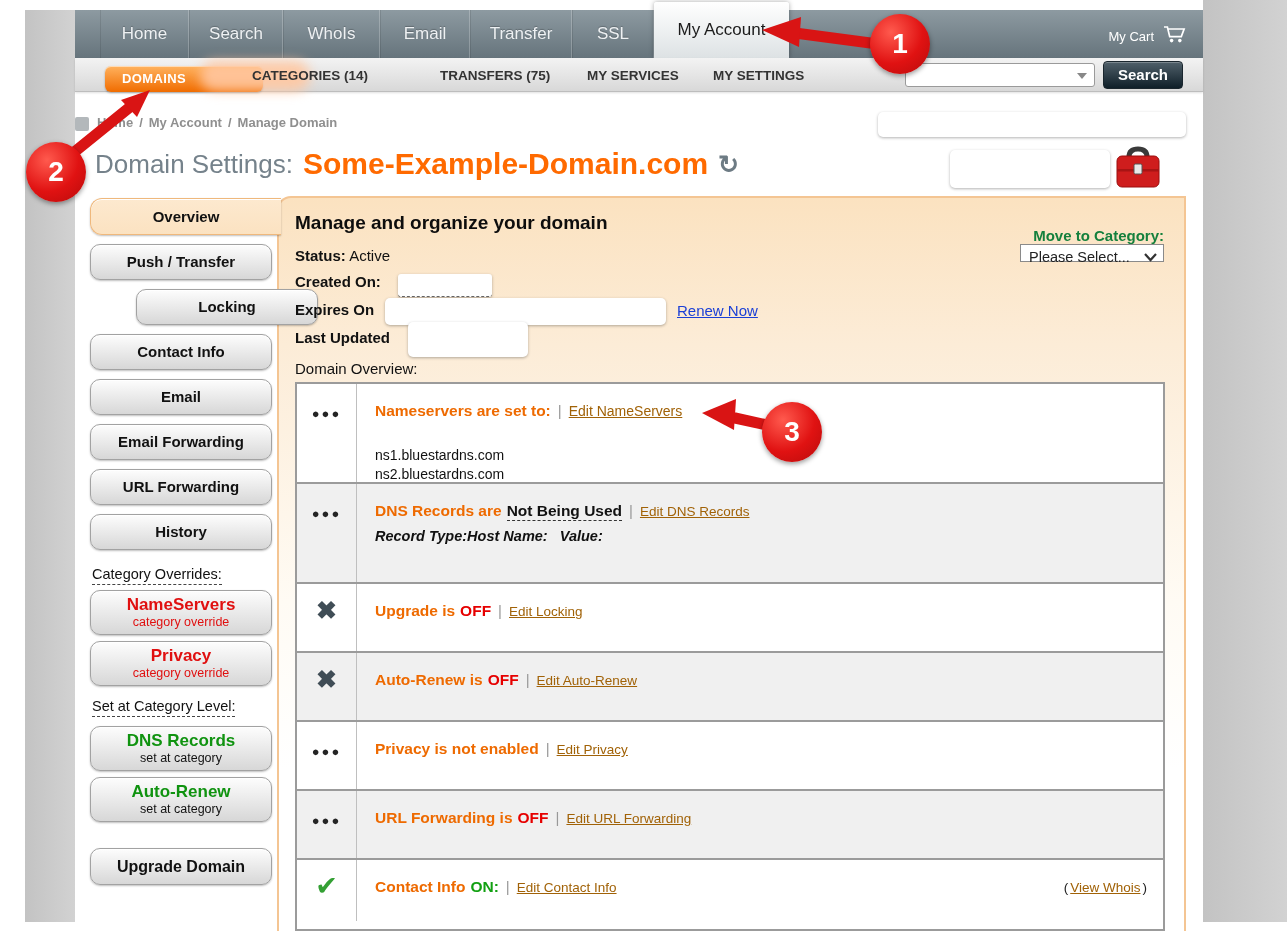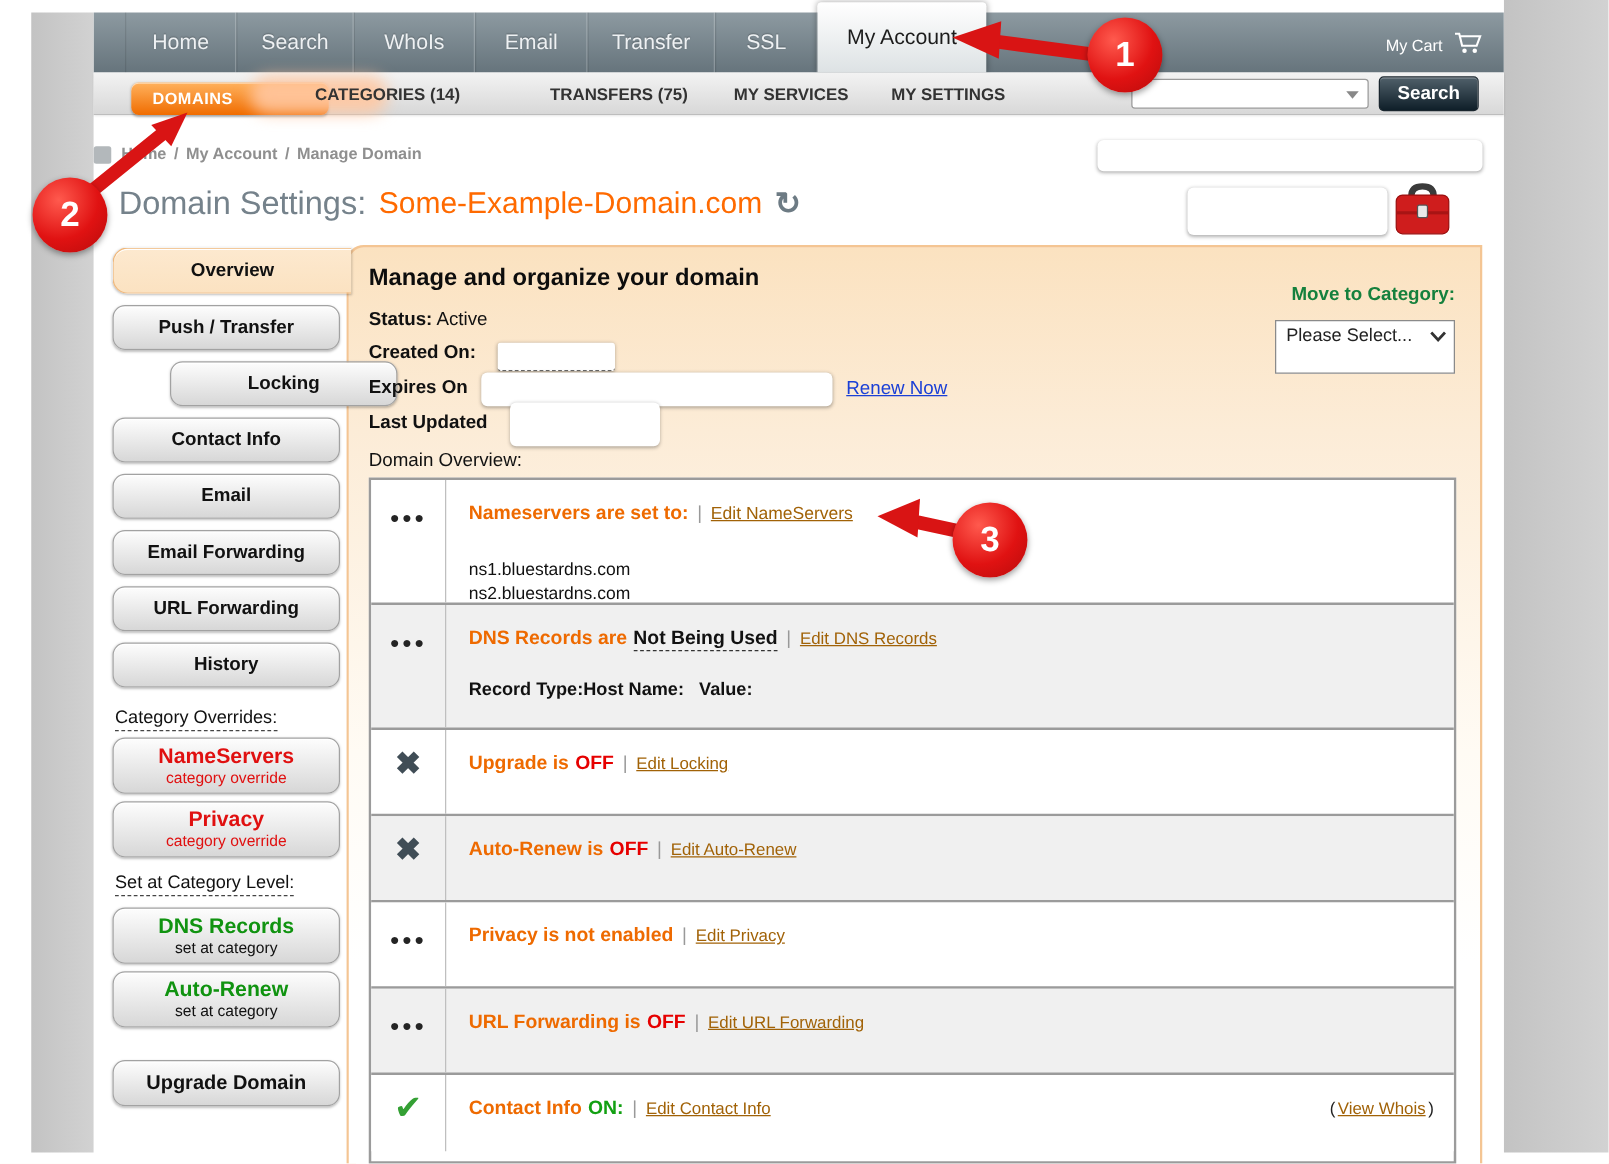--- a/index.html
+++ b/index.html
@@ -42,21 +42,21 @@
           box-shadow:inset 0 1px 0 rgba(255,255,255,.25);cursor:pointer;}
 
   
   .crumb-icon{position:absolute;left:75px;top:117px;width:14px;height:14px;background:#b3b8bb;
           border-radius:2px;z-index:3;}
   .crumbs{position:absolute;left:97px;top:115px;font-size:13px;font-weight:bold;color:#8f8f8f;z-index:3;}
   .crumbs span{cursor:pointer;}
   .crumbs .csep{margin:0 6px;cursor:default;}
   .titlebar{position:absolute;left:95px;top:147px;display:flex;align-items:center;gap:10px;z-index:3;}
   .title-prefix{font-size:26px;color:#75828b;}
-  .title-domain{font-size:24px;color:#ff6a00;}
+  .title-domain{font-size:30px;color:#ff6a00;font-weight:bold;}
   .refresh{font-size:25px;color:#6d7b84;font-weight:bold;cursor:pointer;}
   .redact{position:absolute;background:#fff;border-radius:5px;box-shadow:0 1px 3px rgba(0,0,0,.3);z-index:6;}
 
   
   .panel{position:absolute;left:277px;top:196px;width:909px;height:735px;
          background:linear-gradient(180deg,#fbe2c0 0%,#fcecd7 20%,#fffbf4 55%,#ffffff 78%);
          border:2px solid #f4c593;border-bottom:none;border-top-left-radius:14px;z-index:3;}
   .side-btn{position:absolute;left:90px;width:182px;background:linear-gradient(#fdfdfd,#d7d7d7);
          border:1px solid #a2a2a2;border-radius:10px;text-align:center;font-weight:bold;font-size:15px;
          color:#111;box-shadow:0 1px 2px rgba(0,0,0,.25),inset 0 1px 0 #fff;z-index:4;cursor:pointer;}
@@ -71,21 +71,21 @@
   .side-head{position:absolute;left:92px;font-size:14.5px;color:#111;z-index:4;
          border-bottom:1px dashed #444;padding-bottom:2px;cursor:pointer;}
 
   
   .h-manage{position:absolute;left:295px;top:212px;font-size:19px;font-weight:bold;color:#0d0d0d;z-index:4;}
   .infoline{position:absolute;left:295px;font-size:15px;color:#111;z-index:4;}
   .infoline b{font-weight:bold;}
   .renew{position:absolute;left:677px;top:302px;font-size:15px;color:#1a3fd6;text-decoration:underline;z-index:7;cursor:pointer;}
   .movecat-label{position:absolute;left:1000px;top:227px;width:164px;text-align:right;font-size:15px;
          font-weight:bold;color:#15803d;z-index:4;}
-  .mselect{position:absolute;left:1020px;top:256px;width:144px;height:43px;background:#fff;
+  .mselect{position:absolute;left:1020px;top:244px;width:144px;height:18px;background:#fff;
          border:1px solid #8a8a8a;font-size:14.5px;color:#222;padding:4px 22px 0 8px;z-index:4;cursor:pointer;}
   .mselect svg{position:absolute;right:6px;top:8px;}
 
   .otable{position:absolute;left:295px;top:382px;width:870px;height:549px;border:2px solid #9b9b9b;
          background:#fff;z-index:4;}
   .orow{display:flex;border-bottom:2px solid #9b9b9b;background:#fff;}
   .orow.gray{background:#f0f0f0;}
   .icon-cell{width:60px;border-right:1px solid #bfbfbf;display:flex;justify-content:center;}
   .dots{font-size:13px;letter-spacing:2px;color:#242424;padding-top:22px;}
   .xmark{font-size:25px;color:#404d56;font-weight:bold;padding-top:12px;}
@@ -93,21 +93,21 @@
   .content-cell{flex:1;padding:18px 16px 0 18px;}
   .row-line{display:flex;align-items:baseline;}
   .row-title{font-size:15.5px;font-weight:bold;color:#ee6a00;}
   .st{font-weight:bold;margin-left:5px;font-size:15.5px;}
   .st-red{color:#e60000;}
   .st-green{color:#12a012;}
   .st-dash{color:#111;border-bottom:1px dashed #333;}
   .sep{color:#999;margin:0 7px;font-size:15px;}
   .rlink{color:#a16207;font-size:13.5px;text-decoration:underline;cursor:pointer;}
   .ns-lines{font-size:14px;color:#111;margin-top:26px;line-height:19px;}
-  .detail{font-size:14.5px;font-weight:bold;color:#111;margin-top:23px;white-space:pre;}
+  .detail{font-size:14.5px;font-weight:bold;color:#111;margin-top:7px;white-space:pre;font-style:italic;}
   .whois{margin-left:auto;font-size:13.5px;color:#222;display:flex;gap:2px;}
 
   
   .badge{position:absolute;width:60px;height:60px;border-radius:50%;
          background:radial-gradient(circle at 35% 30%,#ff5a4e,#e01212 55%,#b70b0b);
          color:#fff;font-size:28px;font-weight:bold;display:flex;align-items:center;justify-content:center;
          box-shadow:0 2px 5px rgba(0,0,0,.4);z-index:50;}
   .annot-svg{position:absolute;left:0;top:0;z-index:49;pointer-events:none;}
 </style>
 </head>

